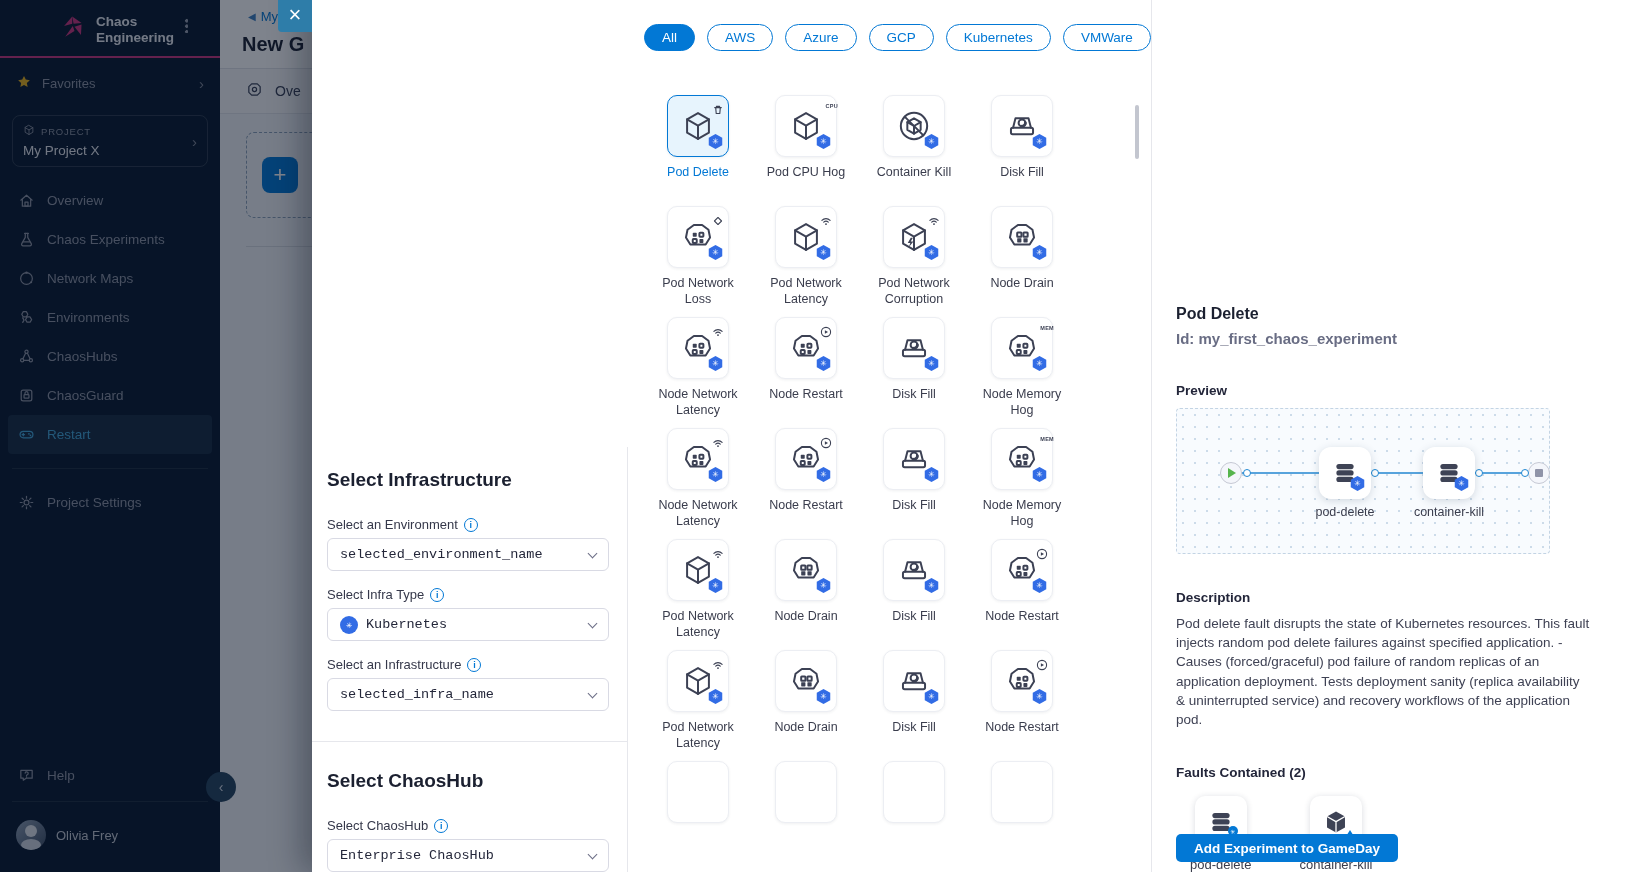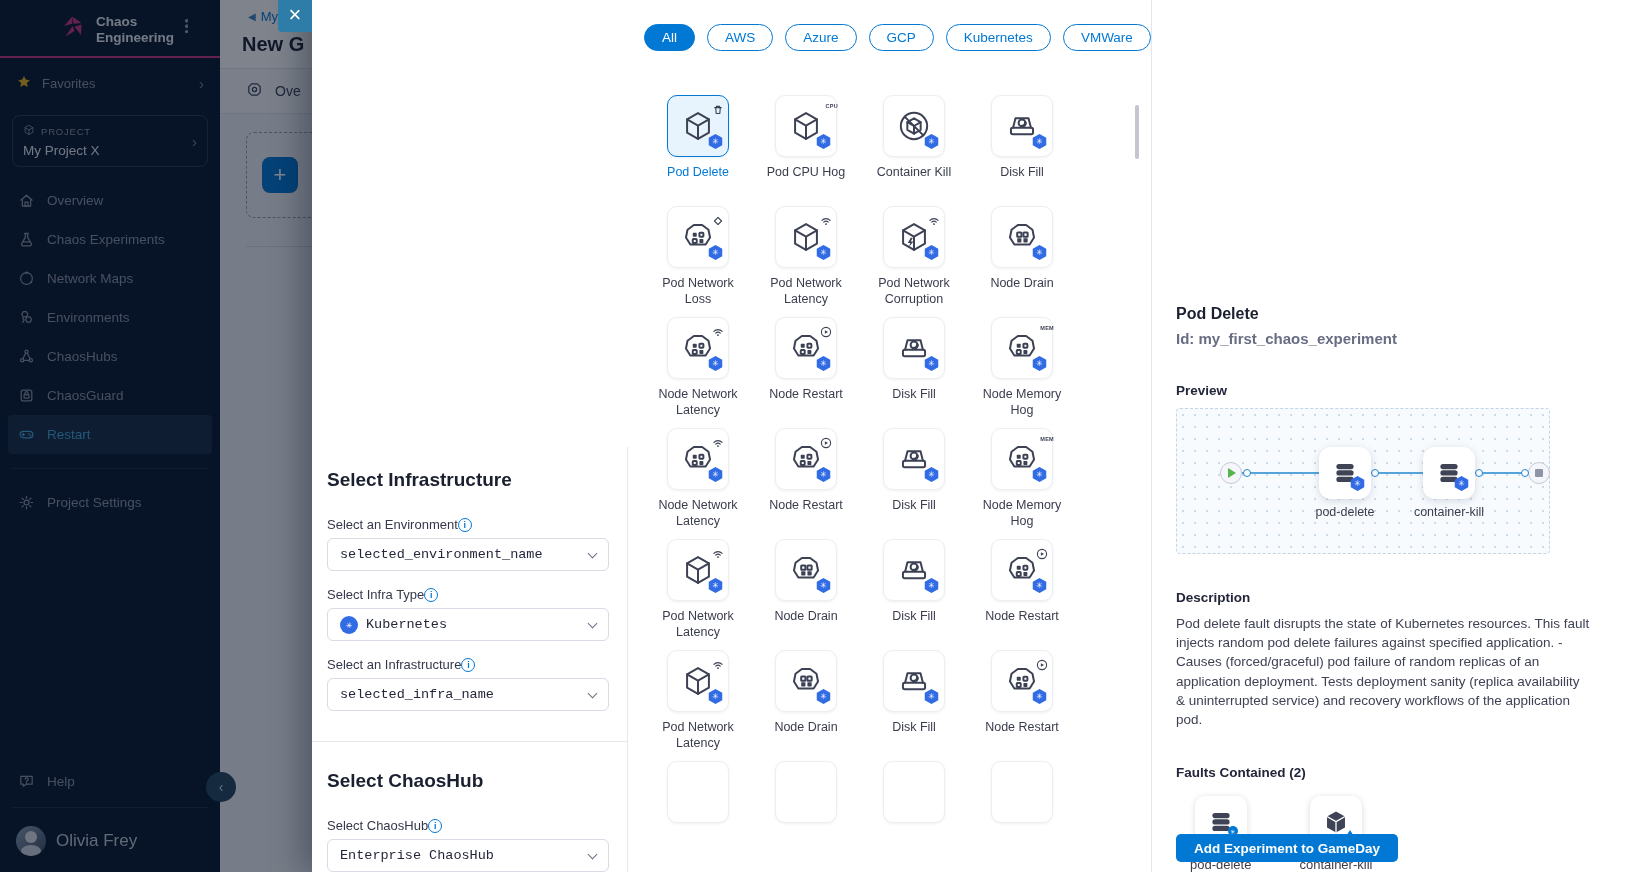--- a/index.html
+++ b/index.html
@@ -23,21 +23,21 @@
   .proj-card .pc-main{flex:1;}
   .pc-tag{display:flex;align-items:center;gap:6px;color:#8e94a3;font-size:9.5px;letter-spacing:.8px;}
   .pc-name{color:#e4e6ec;font-size:13.5px;margin-top:5px;}
   .nav{display:flex;flex-direction:column;}
   .nav-item{display:flex;align-items:center;gap:12px;margin:0 8px;padding:11px 10px;border-radius:4px;
     color:#8d93a3;font-size:13.5px;cursor:pointer;}
   .nav-item.active{background:#152a42;color:#42a5d7;}
   .nicon{display:flex;width:17px;height:17px;}
   .sb-div{border-top:1px solid rgba(255,255,255,.09);margin:14px 12px;}
   .sb-spacer{flex:1;}
-  .user-row{display:flex;align-items:center;gap:10px;padding:12px 16px 16px 16px;color:#c3c8d2;font-size:17px;}
+  .user-row{display:flex;align-items:center;gap:10px;padding:12px 16px 22px 16px;color:#c3c8d2;font-size:13px;}
   .avatar{width:30px;height:30px;border-radius:50%;background:linear-gradient(135deg,#8fa0b5,#3c4c63);position:relative;overflow:hidden;}
   .avatar::before{content:"";position:absolute;left:9px;top:5px;width:12px;height:12px;border-radius:50%;background:#dfe4ea;}
   .avatar::after{content:"";position:absolute;left:5px;top:19px;width:20px;height:12px;border-radius:50%;background:#cfd6df;}
   .collapse-handle{position:absolute;left:206px;top:772px;width:30px;height:30px;border-radius:50%;
     background:#24435f;color:#d6dde6;display:flex;align-items:center;justify-content:center;font-size:14px;z-index:2;}
 
   
   .page-strip{position:absolute;left:220px;top:0;width:92px;height:872px;background:#fff;overflow:hidden;z-index:1;}
   .crumb{display:flex;align-items:center;gap:5px;padding:9px 0 0 28px;color:#0278d5;font-size:13px;white-space:nowrap;}
   .crumb .harr{color:#3d7fc1;font-size:10px;}
@@ -56,21 +56,21 @@
   .overlay{position:absolute;inset:0;background:rgba(8,17,34,.52);z-index:30;}
   .modal-close{position:absolute;left:278px;top:0;width:34px;height:32px;background:#2e7da9;border:none;
     border-radius:0 0 0 4px;color:#fff;font-size:22px;line-height:1;display:flex;align-items:center;justify-content:center;
     z-index:50;cursor:pointer;padding:0 0 3px 0;}
   .modal{position:absolute;left:312px;top:0;width:1318px;height:872px;background:#fff;z-index:40;display:flex;
     box-shadow:-10px 0 30px rgba(5,15,30,.35);align-items:flex-end;}
 
   
   .panel-left{width:316px;border-right:1px solid #e6e7ec;padding:20px 18px 0 15px;}
   .h-big{font-size:19px;font-weight:700;color:#1b2030;margin:2px 0 26px 0;}
-  .f-label{display:flex;align-items:center;font-size:13px;color:#35384a;margin:16px 0 6px 0;}
+  .f-label{display:flex;align-items:center;gap:6px;font-size:13px;color:#35384a;margin:16px 0 6px 0;}
   .info{width:14px;height:14px;border-radius:50%;border:1.2px solid #0278d5;color:#0278d5;font-size:9px;font-weight:700;
     display:flex;align-items:center;justify-content:center;font-style:normal;}
   .select{height:33px;border:1px solid #d9dae4;border-radius:6px;background:#fff;display:flex;align-items:center;
     gap:8px;padding:0 12px;font-size:13.5px;color:#24273a;cursor:pointer;font-family:Liberation Mono, monospace;}
   .select .grow{flex:1;}
   .sel-chev{width:7px;height:7px;border-right:1.5px solid #6b6d85;border-bottom:1.5px solid #6b6d85;
     transform:rotate(45deg);margin-top:-3px;}
   .k8slg{width:18px;height:18px;border-radius:50%;background:#326ce5;color:#fff;font-size:10px;
     display:flex;align-items:center;justify-content:center;}
   .pl-div{border-top:1px solid #e6e7ec;margin:30px -18px 0 -15px;}

